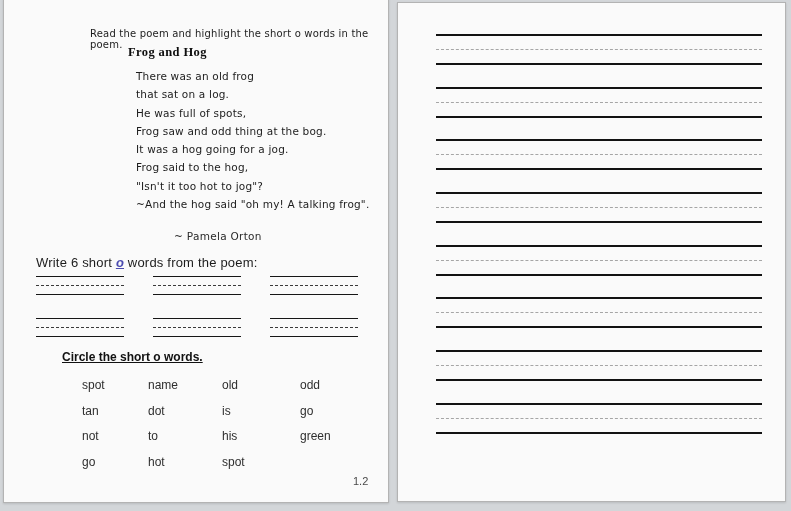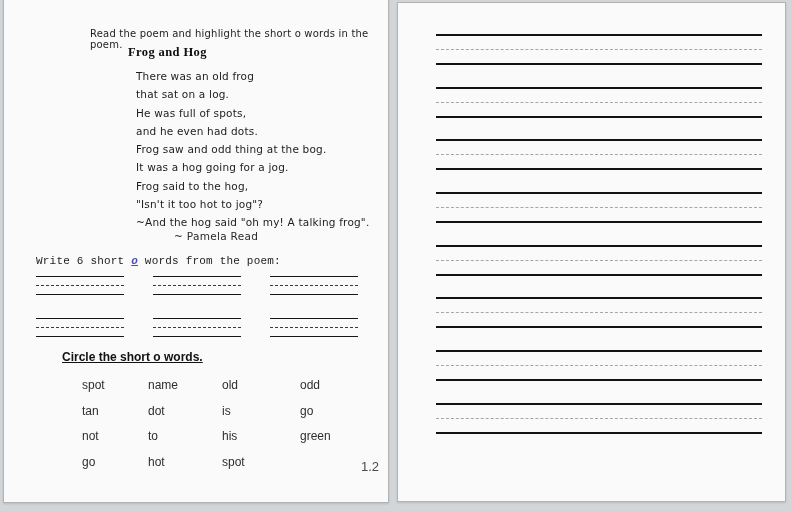--- a/index.html
+++ b/index.html
@@ -35,22 +35,22 @@
     margin-left:8px;
   }
   .poem-line{height:18.3px;line-height:18.3px;white-space:nowrap;}
   .attribution{
     position:absolute;left:170px;top:231px;
     font-size:10.5px;color:#2a2a2a;letter-spacing:0.3px;
     font-family:"DejaVu Sans", sans-serif;
   }
   .write-label{
     position:absolute;left:32px;top:256px;
-    font-size:11px;color:#1c1c1c;letter-spacing:0.2px;
-    font-family:Liberation Mono, monospace;
+    font-size:13px;color:#1c1c1c;letter-spacing:0.2px;
+    font-family:Liberation Sans, sans-serif;
   }
   .write-label .emph{
     font-weight:bold;text-decoration:underline;font-style:italic;
   }
   .blanks{
     position:absolute;left:32px;top:277px;
     display:grid;grid-template-columns:88px 88px 88px;
     column-gap:29px;row-gap:22px;
   }
   .blank-group{position:relative;height:20px;}
@@ -64,22 +64,22 @@
     position:absolute;left:58px;top:351px;
     font-size:12px;font-weight:bold;color:#111;text-decoration:underline;
   }
   .word-grid{
     position:absolute;left:78px;top:374px;
     display:grid;grid-template-columns:66px 74px 78px 62px;
     font-size:12px;color:#2e2e2e;
   }
   .word-cell{height:25.7px;line-height:25.7px;}
   .page-number{
-    position:absolute;left:349px;top:460px;
-    font-size:13px;color:#4a4a4a;margin-left:8px;
+    position:absolute;left:349px;top:476px;
+    font-size:11px;color:#4a4a4a;
   }
 
   
   .rule-lines{position:absolute;left:38px;top:31px;width:326px;}
   .rule-group{position:relative;height:30px;margin-bottom:22.7px;}
   .rule-group .solid{position:absolute;left:0;right:0;height:0;border-top:2px solid #121212;}
   .rule-group .dashed{position:absolute;left:0;right:0;height:0;border-top:1px dashed #a6a6a6;}
   .rule-group .r-top{top:0;}
   .rule-group .r-mid{top:15px;}
   .rule-group .r-bot{top:29px;}
@@ -91,29 +91,28 @@
 
   <div class="page left">
     <div class="instruction">Read the poem and highlight the short o words in the poem.</div>
 
     <div class="poem-title">Frog and Hog</div>
 
     <div class="poem">
         <div class="poem-line">There was an old frog</div>
         <div class="poem-line">that sat on a log.</div>
         <div class="poem-line">He was full of spots,</div>
-        <div class="poem-line">and he even had dots.</div>
         <div class="poem-line">Frog saw and odd thing at the bog.</div>
         <div class="poem-line">It was a hog going for a jog.</div>
         <div class="poem-line">Frog said to the hog,</div>
         <div class="poem-line">"Isn't it too hot to jog"?</div>
         <div class="poem-line">~And the hog said "oh my! A talking frog".</div>
       </div>
 
-    <div class="attribution">~  Pamela Read</div>
+    <div class="attribution">~  Pamela Orton</div>
 
     <div class="write-label"><span>Write 6 short </span><span class="emph" style="color: rgb(75, 75, 176);">o</span><span> words from the poem:</span></div>
 
     <div class="blanks">
         <div class="blank-group">
           <div class="solid l-top"></div>
           <div class="dashed l-mid"></div>
           <div class="solid l-bot"></div>
         </div>
         <div class="blank-group">

